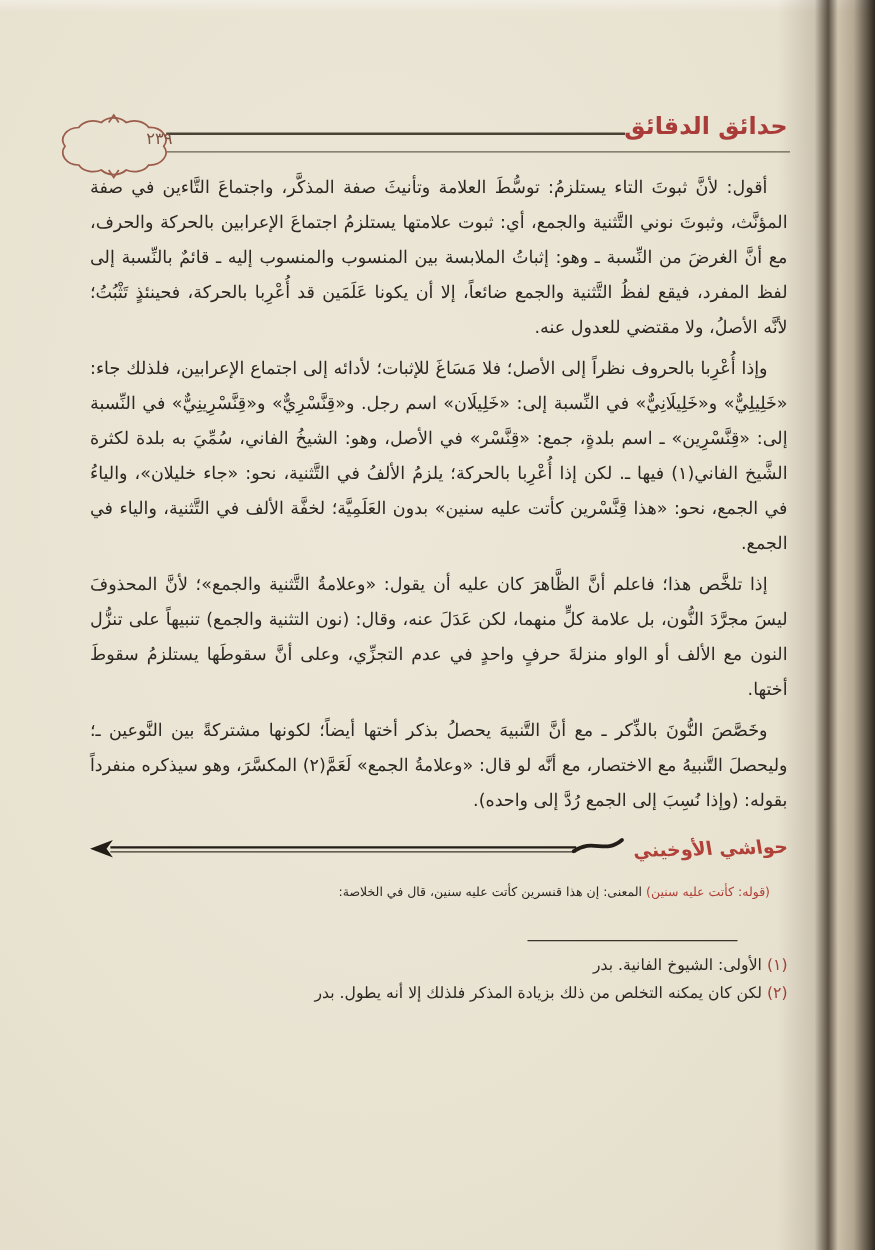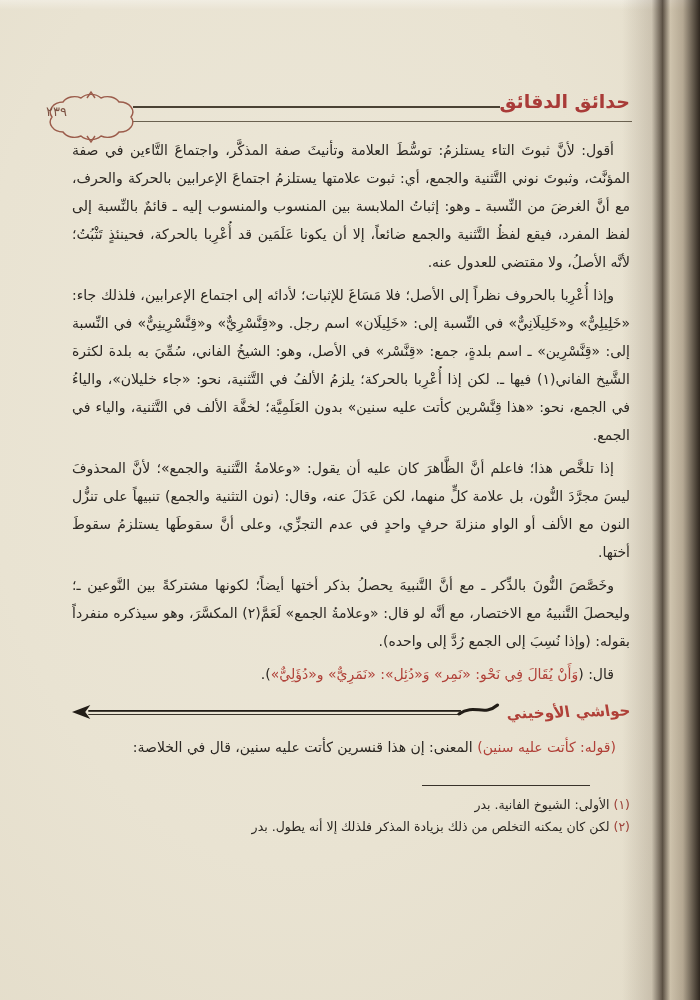--- a/index.html
+++ b/index.html
@@ -27,40 +27,40 @@
   
   .hdr-title{
     position:absolute;top:90px;right:70px;
     font-size:19px;font-weight:bold;color:#a93b38;letter-spacing:0;
   }
   .rule-top{position:absolute;top:106px;left:133px;width:367px;height:2px;background:#4a4234;}
   .rule-bottom{position:absolute;top:121px;left:133px;width:499px;height:1px;background:#6a6150;}
   .ornament{position:absolute;top:90px;left:46px;width:92px;height:54px;}
   .ornament svg{width:100%;height:100%;}
   .page-num{
-    position:absolute;top:104px;left:46px;width:92px;text-align:left;
+    position:absolute;top:104px;left:46px;width:92px;text-align:right;
     font-size:13px;color:#7c5243;letter-spacing:1px;
   }
   
   .text-col{
     position:absolute;top:136px;right:70px;width:558px;
     font-size:14px;line-height:28px;text-align:justify;color:#2b2722;
   }
   .text-col p{margin:0 0 5px 0;text-indent:16px;}
   .matn-red{color:#b04038;}
   .qala{margin:2px 0 5px 0;text-indent:16px;}
   
   .divider{display:flex;align-items:center;margin:10px 0 8px 0;}
   .divider .script{
     color:#b04038;font-size:15px;font-weight:bold;white-space:nowrap;
     transform:skewX(8deg) rotate(-1.5deg);margin-left:6px;
   }
   .divider svg{flex:1;height:22px;}
   
-  .hashiya{font-size:14px;line-height:27px;text-align:justify;}
+  .hashiya{font-size:10px;line-height:27px;text-align:justify;}
   .hashiya .note{margin:4px 0 6px 0;text-indent:14px;}
   .verse{display:flex;justify-content:space-between;padding:2px 58px 2px 14px;}
   .verse .hemi-r{word-spacing:13px;white-space:nowrap;}
   .verse .hemi-l{word-spacing:9px;white-space:nowrap;}
   .qil{margin:4px 0 0 0;text-indent:14px;}
   
   .fn-sep{width:168px;margin:14px 40px 8px 0;border-top:1.5px solid #38322a;}
   .footnote{font-size:12.5px;line-height:22px;text-align:justify;}
   .fn-marker{color:#9c4038;}
 </style>
@@ -84,21 +84,20 @@
   </div>
   <div class="page-num">٢٣٩</div>
 
   <div class="text-col">
 
     <p>أقول: لأنَّ ثبوتَ التاء يستلزمُ: توسُّطَ العلامة وتأنيثَ صفة المذكَّر، واجتماعَ التَّاءين في صفة المؤنَّث، وثبوتَ نوني التَّثنية والجمع، أي: ثبوت علامتها يستلزمُ اجتماعَ الإعرابين بالحركة والحرف، مع أنَّ الغرضَ من النِّسبة ـ وهو: إثباتُ الملابسة بين المنسوب والمنسوب إليه ـ قائمٌ بالنِّسبة إلى لفظ المفرد، فيقع لفظُ التَّثنية والجمع ضائعاً، إلا أن يكونا عَلَمَين قد أُعْرِبا بالحركة، فحينئذٍ تَثْبُتُ؛ لأنَّه الأصلُ، ولا مقتضي للعدول عنه.</p>
     <p>وإذا أُعْرِبا بالحروف نظراً إلى الأصل؛ فلا مَسَاغَ للإثبات؛ لأدائه إلى اجتماع الإعرابين، فلذلك جاء: «خَلِيلِيٌّ» و«خَلِيلَانِيٌّ» في النِّسبة إلى: «خَلِيلَان» اسم رجل. و«قِنَّسْرِيٌّ» و«قِنَّسْرِينِيٌّ» في النِّسبة إلى: «قِنَّسْرِين» ـ اسم بلدةٍ، جمع: «قِنَّسْر» في الأصل، وهو: الشيخُ الفاني، سُمِّيَ به بلدة لكثرة الشَّيخ الفاني(١) فيها ـ. لكن إذا أُعْرِبا بالحركة؛ يلزمُ الألفُ في التَّثنية، نحو: «جاء خليلان»، والياءُ في الجمع، نحو: «هذا قِنَّسْرين كأتت عليه سنين» بدون العَلَمِيَّة؛ لخفَّة الألف في التَّثنية، والياء في الجمع.</p>
     <p>إذا تلخَّص هذا؛ فاعلم أنَّ الظَّاهرَ كان عليه أن يقول: «وعلامةُ التَّثنية والجمع»؛ لأنَّ المحذوفَ ليسَ مجرَّدَ النُّون، بل علامة كلٍّ منهما، لكن عَدَلَ عنه، وقال: (نون التثنية والجمع) تنبيهاً على تنزُّل النون مع الألف أو الواو منزلةَ حرفٍ واحدٍ في عدم التجزِّي، وعلى أنَّ سقوطَها يستلزمُ سقوطَ أختها.</p>
     <p>وخَصَّصَ النُّونَ بالذِّكر ـ مع أنَّ التَّنبيهَ يحصلُ بذكر أختها أيضاً؛ لكونها مشتركةً بين النَّوعين ـ؛ وليحصلَ التَّنبيهُ مع الاختصار، مع أنَّه لو قال: «وعلامةُ الجمع» لَعَمَّ(٢) المكسَّرَ، وهو سيذكره منفرداً بقوله: (وإذا نُسِبَ إلى الجمع رُدَّ إلى واحده).</p>
 
-    <p class="qala"><span>قال: (</span><span class="matn-red">وَأَنْ يُقَالَ فِي نَحْو: «نَمِر» وَ«دُئِل»: «نَمَرِيٌّ» و«دُؤَلِيٌّ»</span><span>).</span></p>
 
 
     <div class="divider">
       <span class="script">حواشي الأوخيني</span>
       <svg viewBox="0 0 420 22" preserveAspectRatio="none">
         <rect x="16" y="9" width="366" height="1.8" fill="#221d17"></rect>
         <rect x="16" y="13" width="366" height="1" fill="#3a342b"></rect>
         <path d="M418,4 C404,16 396,2 380,13" fill="none" stroke="#221d17" stroke-width="3" stroke-linecap="round"></path>
         <polygon points="0,11 18,4 13,11 18,18" fill="#221d17"></polygon>
       </svg>

